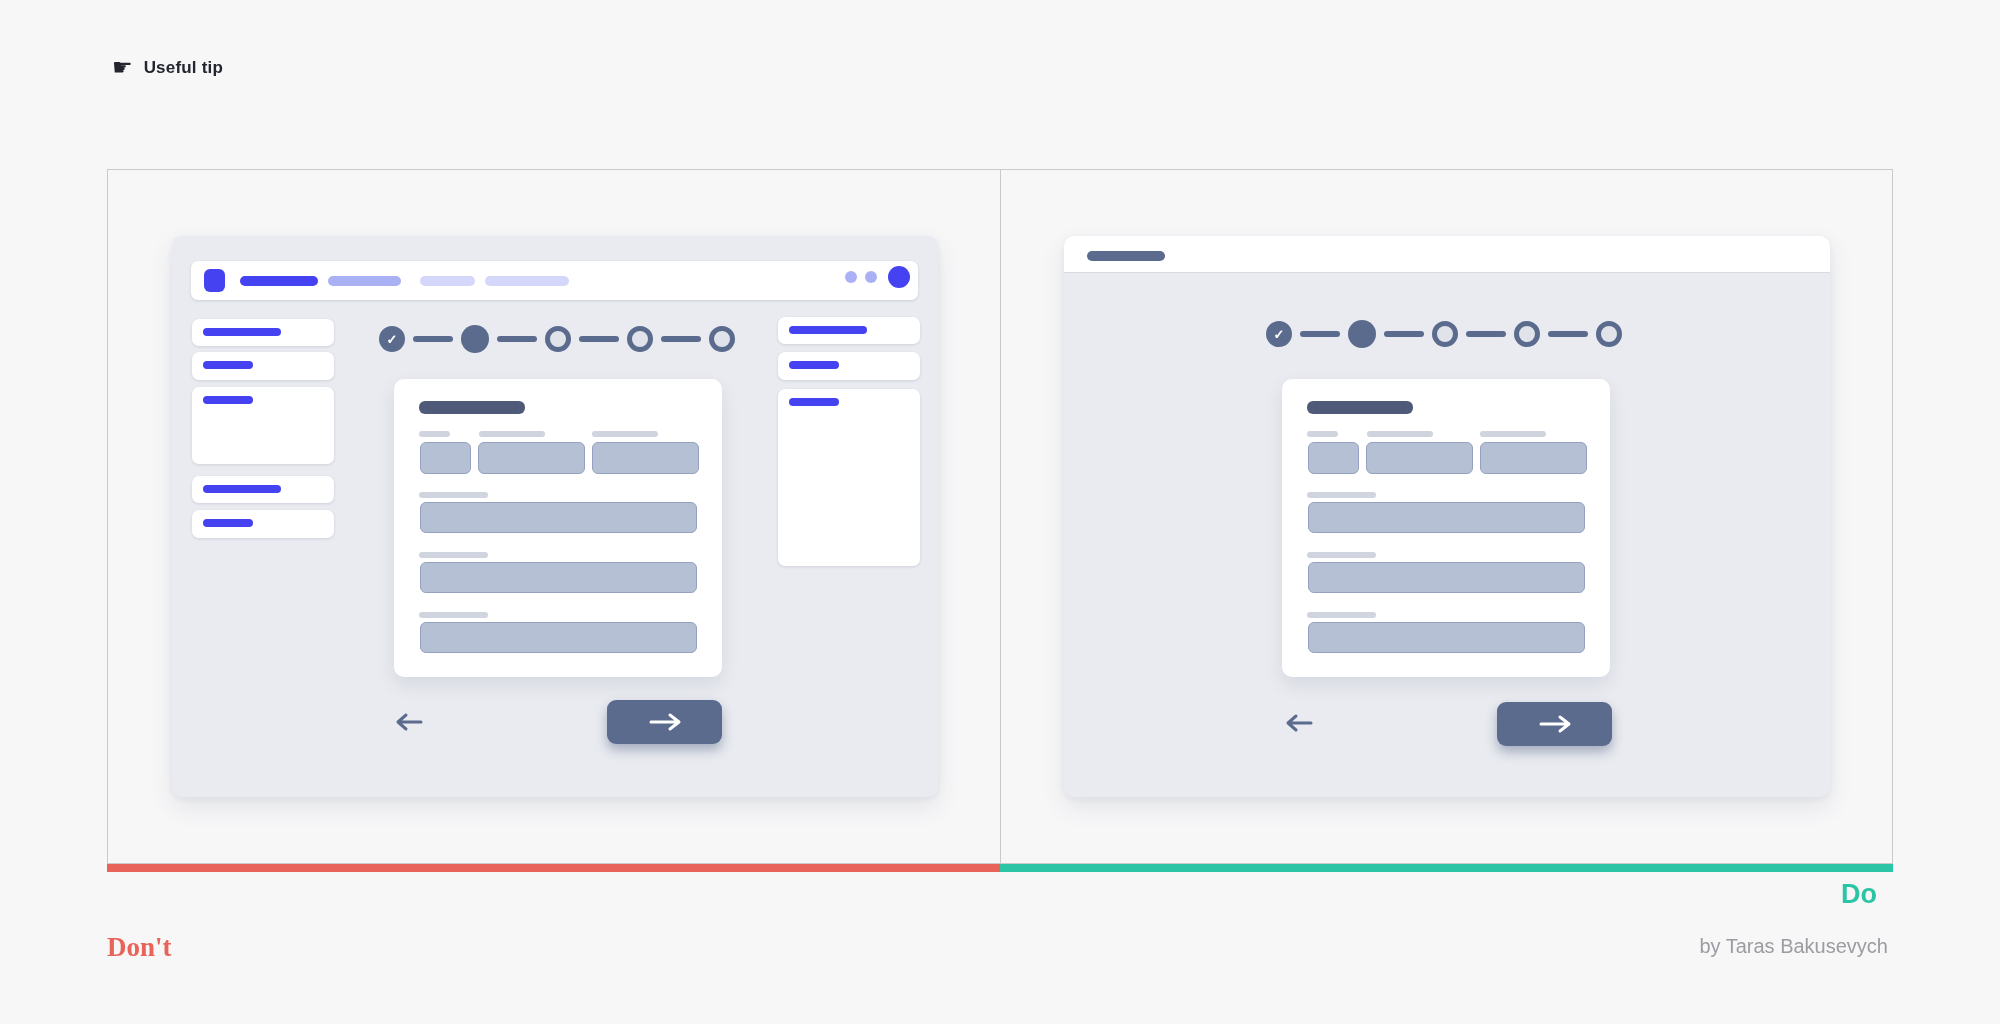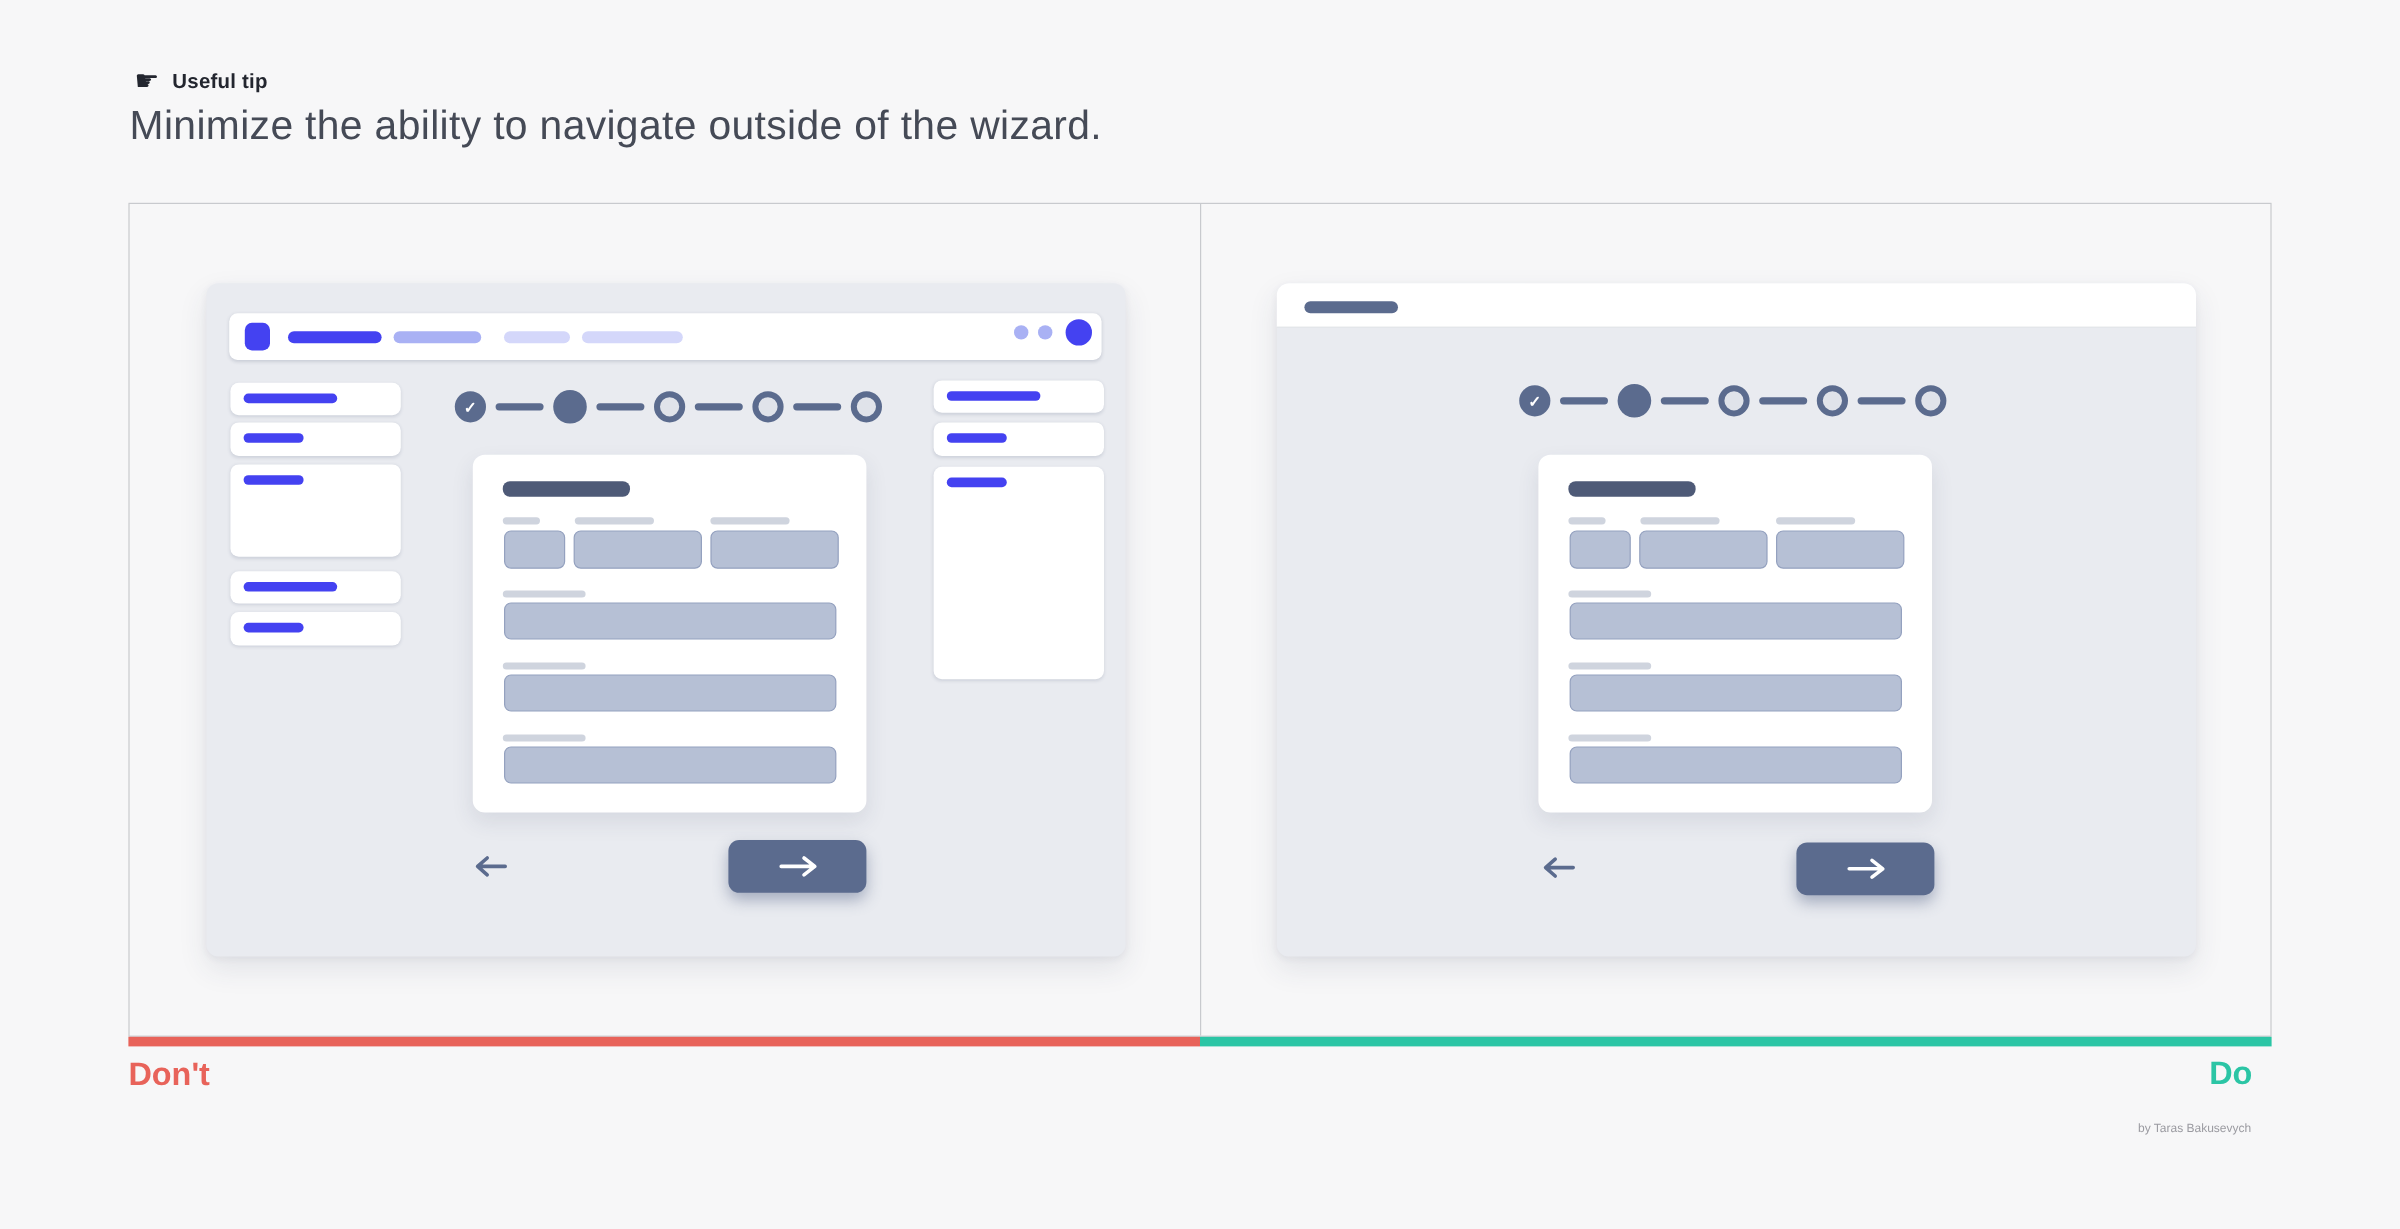--- a/index.html
+++ b/index.html
@@ -13,23 +13,23 @@
   .page-title{position:absolute;left:108px;top:86px;font-size:34px;font-weight:300;
               color:var(--text-title);letter-spacing:.3px;}
 
   
   .panels{position:absolute;left:107px;top:169px;width:1786px;height:695px;
           border:1px solid var(--panel-border);box-sizing:border-box;}
   .panel-divider{position:absolute;left:892px;top:0;width:1px;height:100%;background:var(--panel-border);}
   .underline-bar{position:absolute;top:864px;height:8px;}
   .bar-dont{left:107px;width:893px;background:var(--dont);}
   .bar-do{left:1000px;width:893px;background:var(--do);}
-  .dont-label{position:absolute;left:107px;top:880px;font-size:27px;font-weight:700;color:var(--dont);}
+  .dont-label{position:absolute;left:107px;top:932px;font-size:27px;font-weight:700;color:var(--dont);font-family:Liberation Serif, serif;}
   .do-label{position:absolute;right:123px;top:879px;font-size:27px;font-weight:700;color:var(--do);}
-  .credit{position:absolute;right:124px;top:935px;font-size:10px;color:var(--text-muted);}
+  .credit{position:absolute;right:112px;top:935px;font-size:20px;color:var(--text-muted);}
 
   
   .mockup{position:absolute;top:236px;width:766px;height:561px;background:var(--card-bg);
           border-radius:10px;box-shadow:0 10px 24px rgba(45,55,90,.10),0 2px 6px rgba(45,55,90,.06);}
   #mock-left{left:172px;} #mock-right{left:1064px;}
 
   
   .navbar{position:absolute;left:19px;top:25px;width:727px;height:39px;background:#fff;
           border-radius:7px;box-shadow:0 1px 3px rgba(45,55,90,.16);}
   .logo{position:absolute;left:13px;top:8px;width:21px;height:23px;border-radius:6px;background:var(--accent);}
@@ -74,21 +74,20 @@
 </style>
 </head>
 <body>
 
 <div class="stage">
 
   <div class="tip-row">
     <span class="tip-icon">☛</span>
     <span class="tip-label">Useful tip</span>
   </div>
-  <div class="page-title">Minimize the ability to navigate outside of the wizard.</div>
 
   <div class="panels">
     <div class="panel-divider"></div>
   </div>
 
   <div class="mockup" id="mock-left">
     <div class="navbar">
       <div class="logo"></div>
       <div>
           <div class="nav-pill tone-accent" style="left: 49px; width: 78px;"></div>

